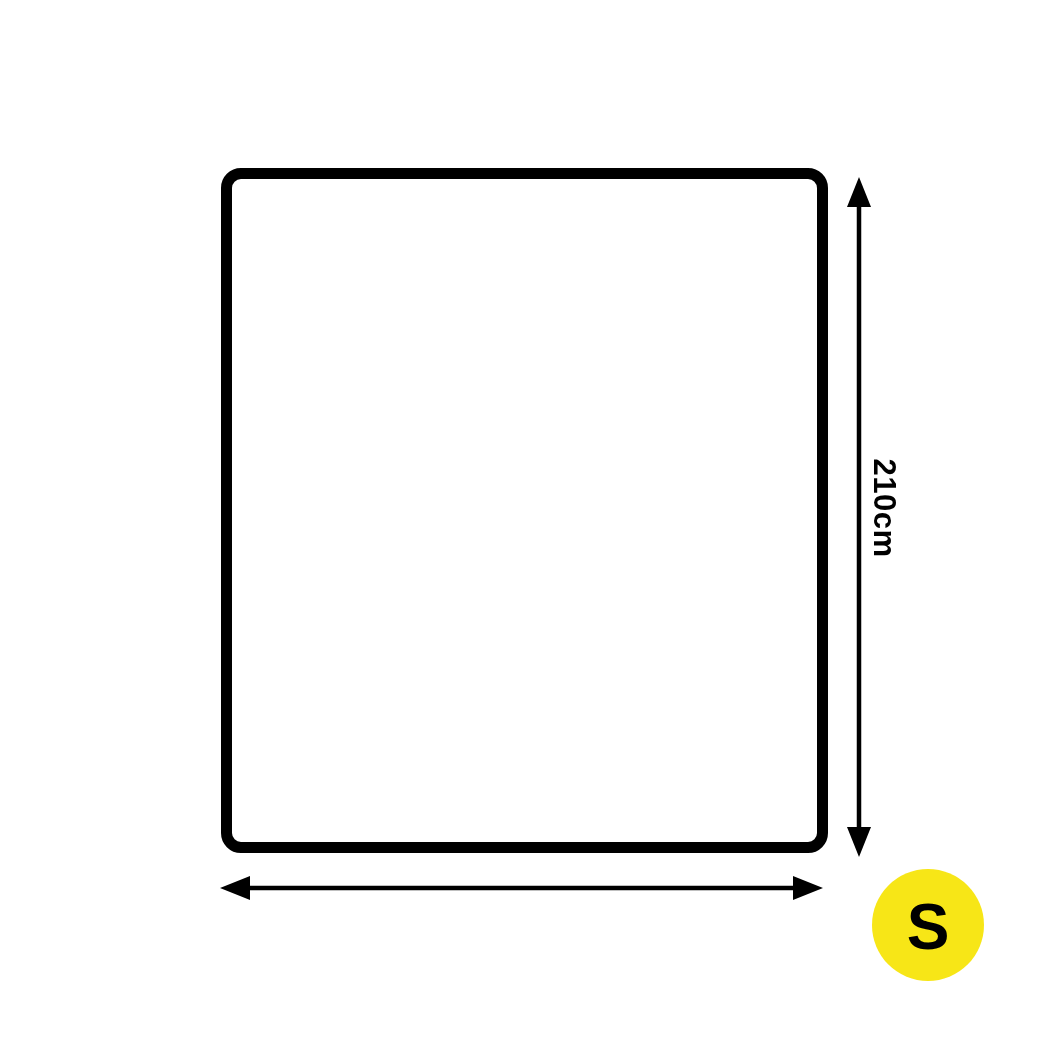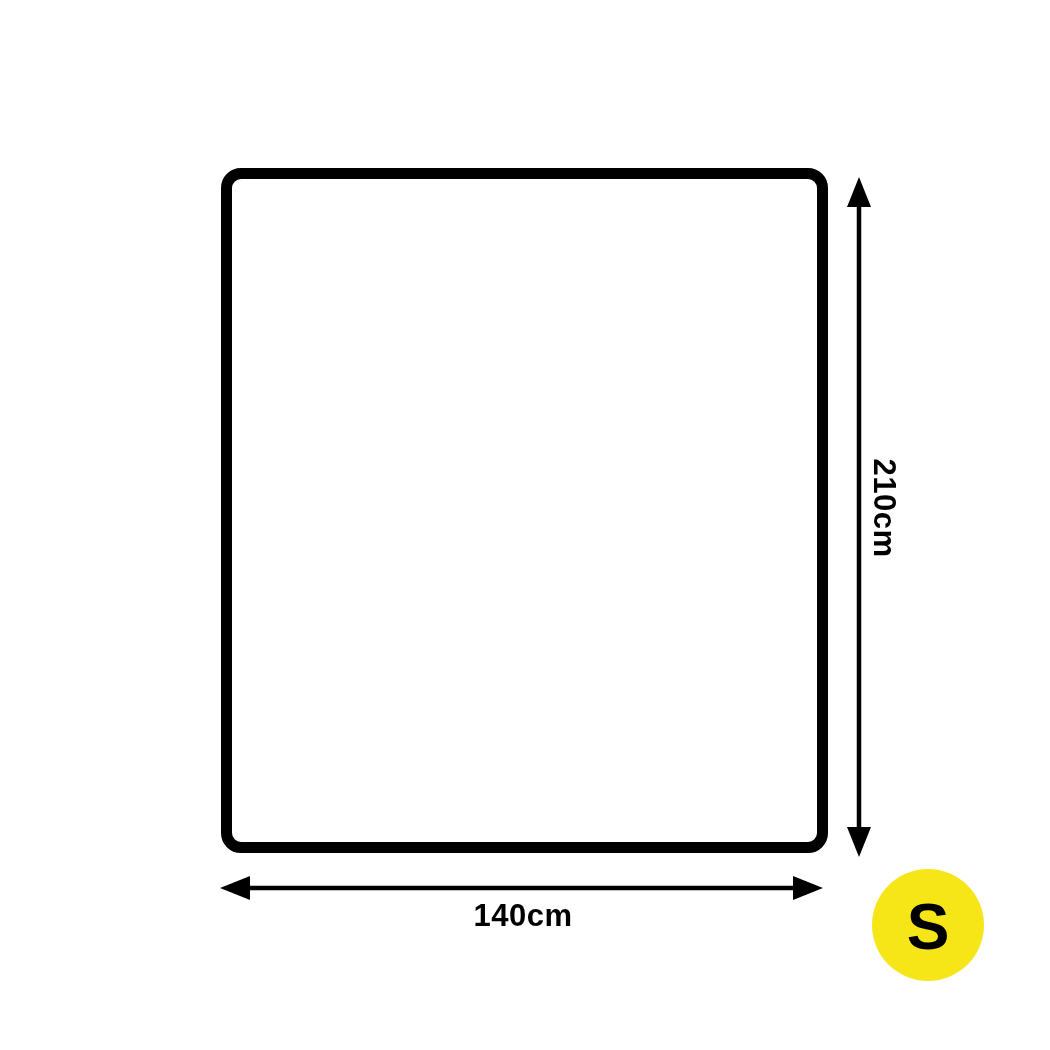--- a/index.html
+++ b/index.html
@@ -98,21 +98,20 @@
       <polygon class="dim-head" points="859,857 847,827 871,827"></polygon>
     </g>
 
     <g>
       <line class="dim-line" x1="246" y1="888" x2="797" y2="888"></line>
       <polygon class="dim-head" points="220,888 250,876 250,900"></polygon>
       <polygon class="dim-head" points="823,888 793,876 793,900"></polygon>
     </g>
   </svg>
 
-  <div class="dim-label width-label">140cm</div>
 
   <div class="dim-label height-label">210cm</div>
 
   <svg class="size-badge" viewBox="0 0 112 112" xmlns="http://www.w3.org/2000/svg">
     <circle cx="56" cy="56" r="56" fill="#F7E617"></circle>
     <text class="badge-letter" x="56" y="58" text-anchor="middle" dominant-baseline="central" fill="#000000">S</text>
   </svg>
 
 </div>
 

